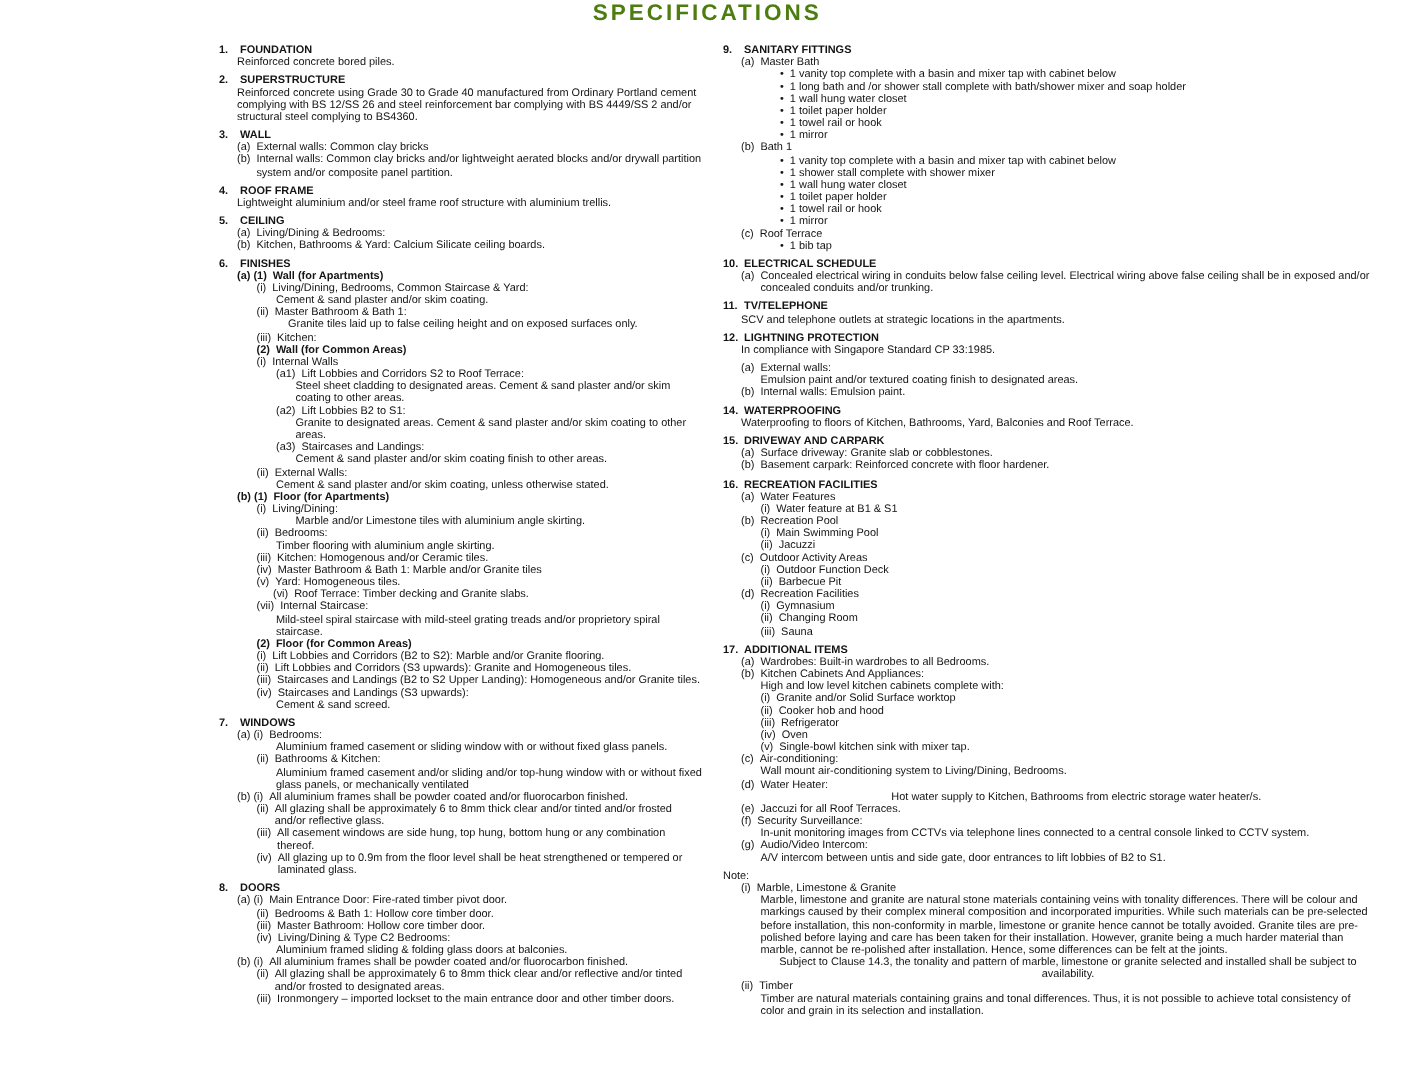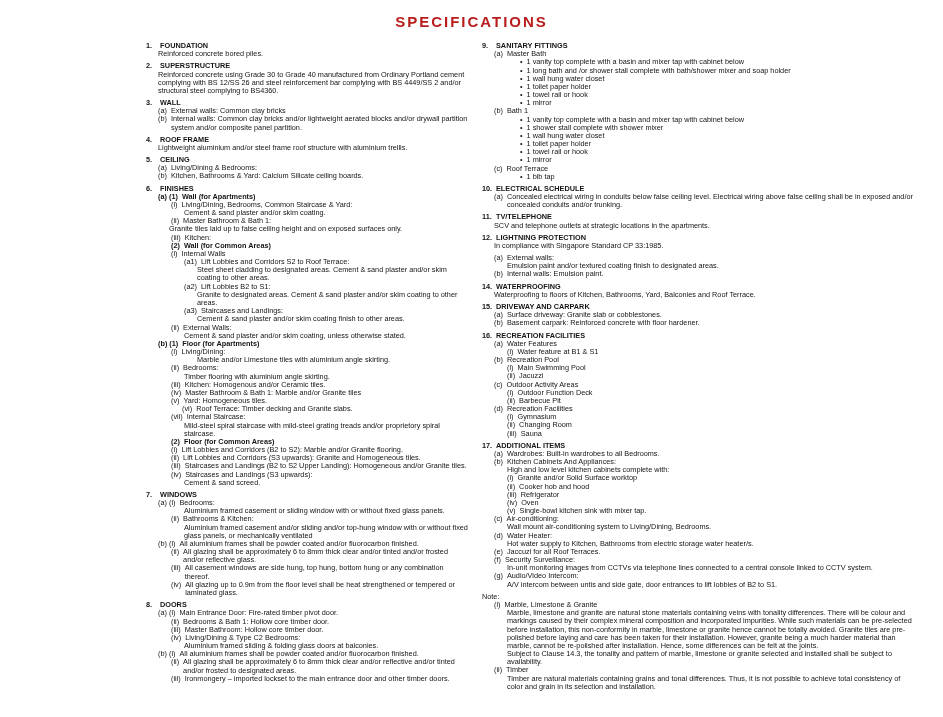--- a/index.html
+++ b/index.html
@@ -10,23 +10,22 @@
     overflow:hidden;
     font-family:"Liberation Sans","DejaVu Sans",sans-serif;
     color:#141414;
     box-sizing:border-box;
   }
   .doc-title{
     text-align:center;
     font-size:15px;
     font-weight:bold;
     letter-spacing:2px;
-    padding-top:13px;
     margin:0 0 12px 0;
-    color:#b91c1c;
+    color:#4d7c0f;
   }
   .cols{
     display:flex;
     margin-left:146px;
     margin-right:26px;
     gap:14px;
     font-size:7.3px;
     line-height:1.12;
   }
   .col-left{flex:0 0 322px;}
@@ -127,21 +126,21 @@
               <span class="mk">(i)</span>
               <span class="tx">Living/Dining, Bedrooms, Common Staircase &amp; Yard:</span>
             </div>
             <div class="ln" style="margin-left: 26px;">
               <span class="tx">Cement &amp; sand plaster and/or skim coating.</span>
             </div>
             <div class="ln" style="margin-left: 13px;">
               <span class="mk">(ii)</span>
               <span class="tx">Master Bathroom &amp; Bath 1:</span>
             </div>
-            <div class="ln" style="margin-left: 11px;">
+            <div class="ln" style="margin-left: 34px;">
               <span class="tx">Granite tiles laid up to false ceiling height and on exposed surfaces only.</span>
             </div>
             <div class="ln" style="margin-left: 13px;">
               <span class="mk">(iii)</span>
               <span class="tx">Kitchen:</span>
             </div>
             <div class="ln bold" style="margin-left: 13px;">
               <span class="mk">(2)</span>
               <span class="tx">Wall (for Common Areas)</span>
             </div>
@@ -567,21 +566,21 @@
               <span class="mk">(c)</span>
               <span class="tx">Air-conditioning:</span>
             </div>
             <div class="ln" style="margin-left: 13px;">
               <span class="tx">Wall mount air-conditioning system to Living/Dining, Bedrooms.</span>
             </div>
             <div class="ln" style="margin-left: 0px;">
               <span class="mk">(d)</span>
               <span class="tx">Water Heater:</span>
             </div>
-            <div class="ln" style="margin-left: 13px;">
+            <div class="ln" style="margin-left: 24px; text-align: center;">
               <span class="tx">Hot water supply to Kitchen, Bathrooms from electric storage water heater/s.</span>
             </div>
             <div class="ln" style="margin-left: 0px;">
               <span class="mk">(e)</span>
               <span class="tx">Jaccuzi for all Roof Terraces.</span>
             </div>
             <div class="ln" style="margin-left: 0px;">
               <span class="mk">(f)</span>
               <span class="tx">Security Surveillance:</span>
             </div>
@@ -602,21 +601,21 @@
             <span class="sec-t">Note:</span>
           </div>
           <div class="sec-b">
             <div class="ln" style="margin-left: 0px;">
               <span class="mk">(i)</span>
               <span class="tx">Marble, Limestone &amp; Granite</span>
             </div>
             <div class="ln" style="margin-left: 13px;">
               <span class="tx">Marble, limestone and granite are natural stone materials containing veins with tonality differences. There will be colour and markings caused by their complex mineral composition and incorporated impurities. While such materials can be pre-selected before installation, this non-conformity in marble, limestone or granite hence cannot be totally avoided. Granite tiles are pre-polished before laying and care has been taken for their installation. However, granite being a much harder material than marble, cannot be re-polished after installation. Hence, some differences can be felt at the joints.</span>
             </div>
-            <div class="ln" style="margin-left: 13px;">
+            <div class="ln" style="margin-left: 13px; text-align: center;">
               <span class="tx">Subject to Clause 14.3, the tonality and pattern of marble, limestone or granite selected and installed shall be subject to availability.</span>
             </div>
             <div class="ln" style="margin-left: 0px;">
               <span class="mk">(ii)</span>
               <span class="tx">Timber</span>
             </div>
             <div class="ln" style="margin-left: 13px;">
               <span class="tx">Timber are natural materials containing grains and tonal differences. Thus, it is not possible to achieve total consistency of color and grain in its selection and installation.</span>
             </div>
           </div>

